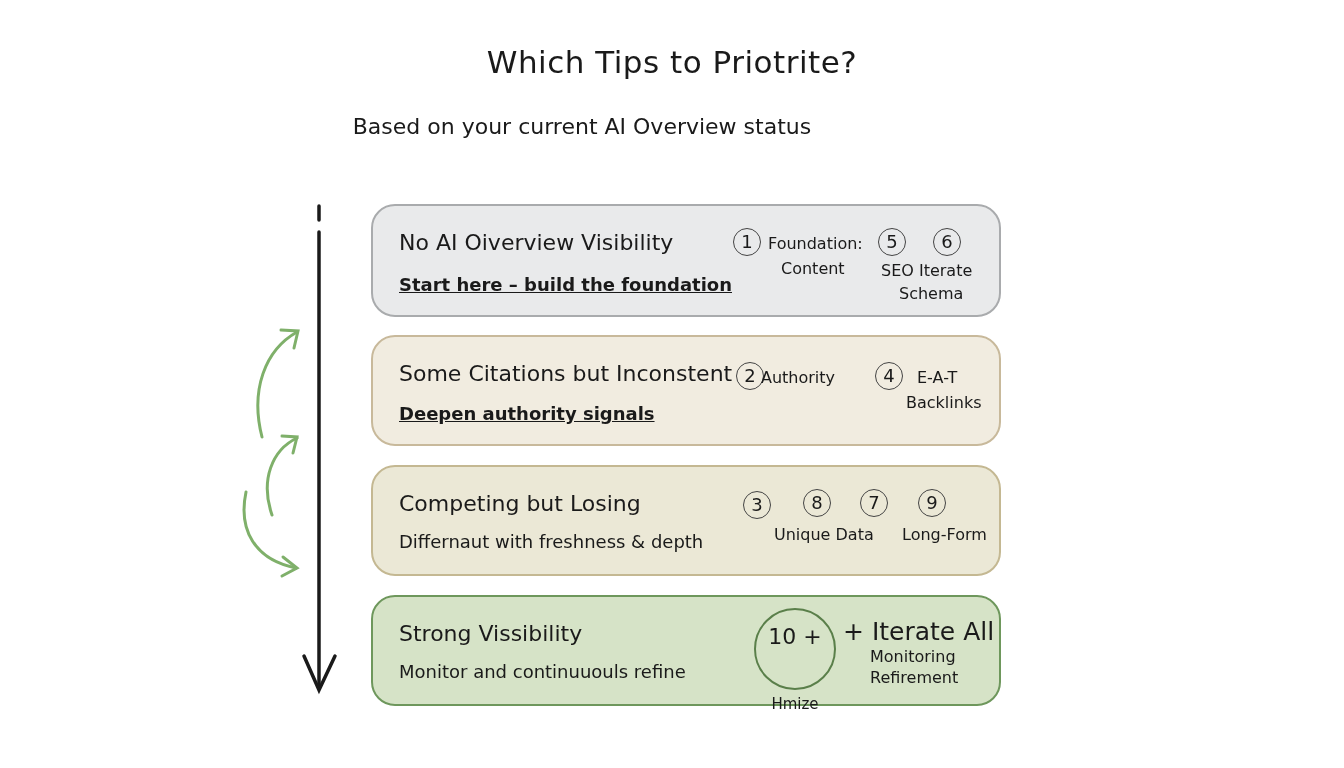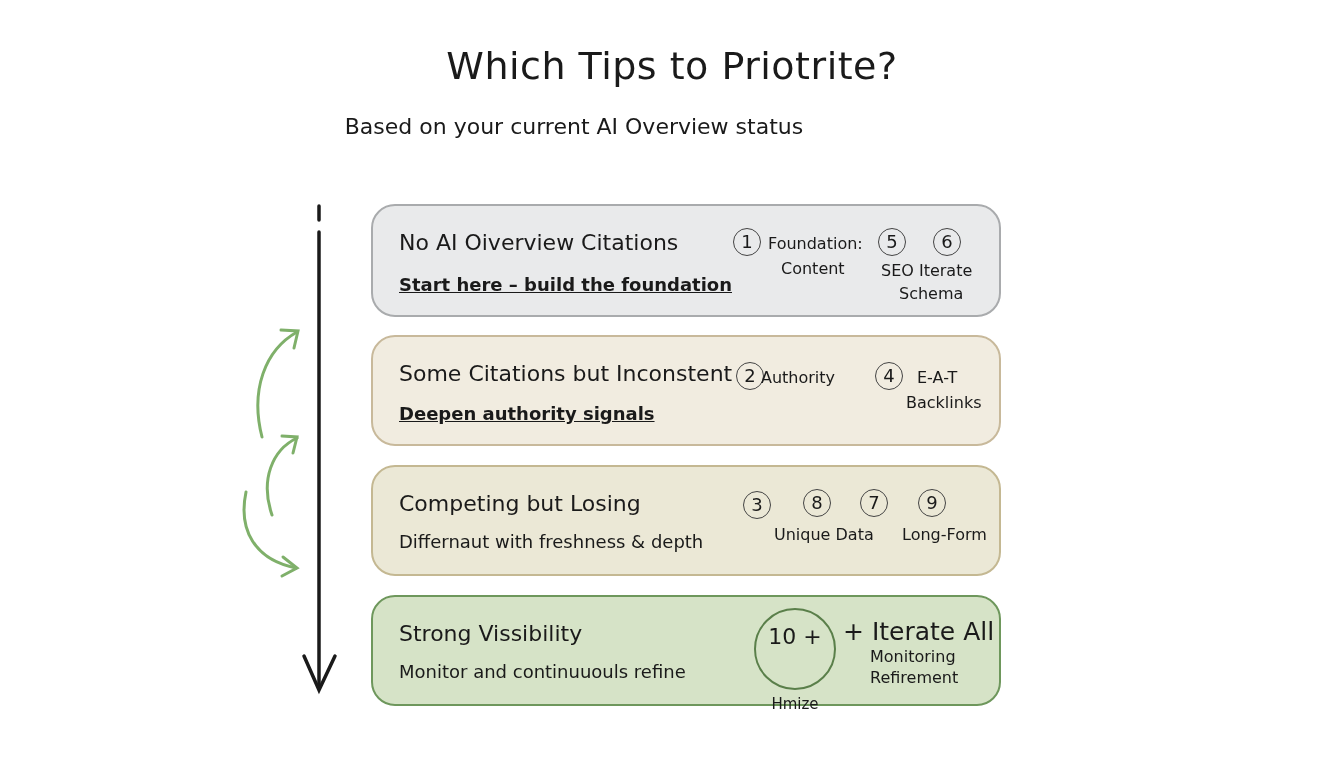--- a/index.html
+++ b/index.html
@@ -1,19 +1,19 @@
 <!DOCTYPE html>
 <html><head>
 <meta charset="utf-8">
 <style>
   html, body { margin:0; padding:0; }
   body { width:1344px; height:768px; background:#ffffff; position:relative; overflow:hidden;
          font-family:"DejaVu Sans", sans-serif; color:#1a1a1a; }
-  .title { position:absolute; left:0; width:1344px; top:44px; text-align:center; font-size:38px; letter-spacing:0.5px; }
-  .subtitle { position:absolute; left:8px; width:1132px; top:114px; text-align:center; font-size:22px; }
+  .title { position:absolute; left:0; width:1344px; top:44px; text-align:center; font-size:31px; letter-spacing:0.5px; }
+  .subtitle { position:absolute; left:16px; width:1132px; top:114px; text-align:center; font-size:22px; }
   .flow-svg { position:absolute; left:0; top:0; }
   .card { position:absolute; left:371px; width:630px; border-radius:24px; box-sizing:border-box; border:2.5px solid; }
   .card-title { position:absolute; left:26px; top:24px; font-size:22px; }
   .card-sub { position:absolute; left:26px; font-size:18px; }
   .card-sub.u { text-decoration:underline;font-weight:bold; }
   .circ { position:absolute; width:28px; height:28px; border:1.8px solid #444; border-radius:50%; box-sizing:border-box;
           font-size:18px; line-height:25px; text-align:center; }
   .lbl { position:absolute; font-size:16px; white-space:nowrap; }
   .big-circ { position:absolute; width:82px; height:82px; border:2.5px solid #5a7f4a; border-radius:50%; box-sizing:border-box; }
 </style>
@@ -33,21 +33,21 @@
     <path d="M262,437 C250,390 265,350 297,332"></path>
     <polyline points="281,330 298,331 294,348"></polyline>
     <path d="M272,515 C260,480 272,450 297,438"></path>
     <polyline points="282,436 297,437 293,453"></polyline>
     <path d="M246,492 C238,530 255,560 296,568"></path>
     <polyline points="283,557 297,568 282,576"></polyline>
   </g>
 </svg>
 
 <div class="card" style="top:204px;height:113px;background:#e9eaeb;border-color:#a9abad;">
-  <div class="card-title">No AI Oiverview Citations</div>
+  <div class="card-title">No AI Oiverview Visibility</div>
   <div class="card-sub u" style="top:68px;">Start here – build the foundation</div>
   <div class="circ" style="left:360px;top:22px;">1</div>
   <div class="lbl" style="left:395px;top:28px;">Foundation:</div>
   <div class="circ" style="left:505px;top:22px;">5</div>
   <div class="circ" style="left:560px;top:22px;">6</div>
   <div class="lbl" style="left:408px;top:53px;">Content</div>
   <div class="lbl" style="left:508px;top:55px;">SEO Iterate</div>
   <div class="lbl" style="left:526px;top:78px;">Schema</div>
 </div>
 

